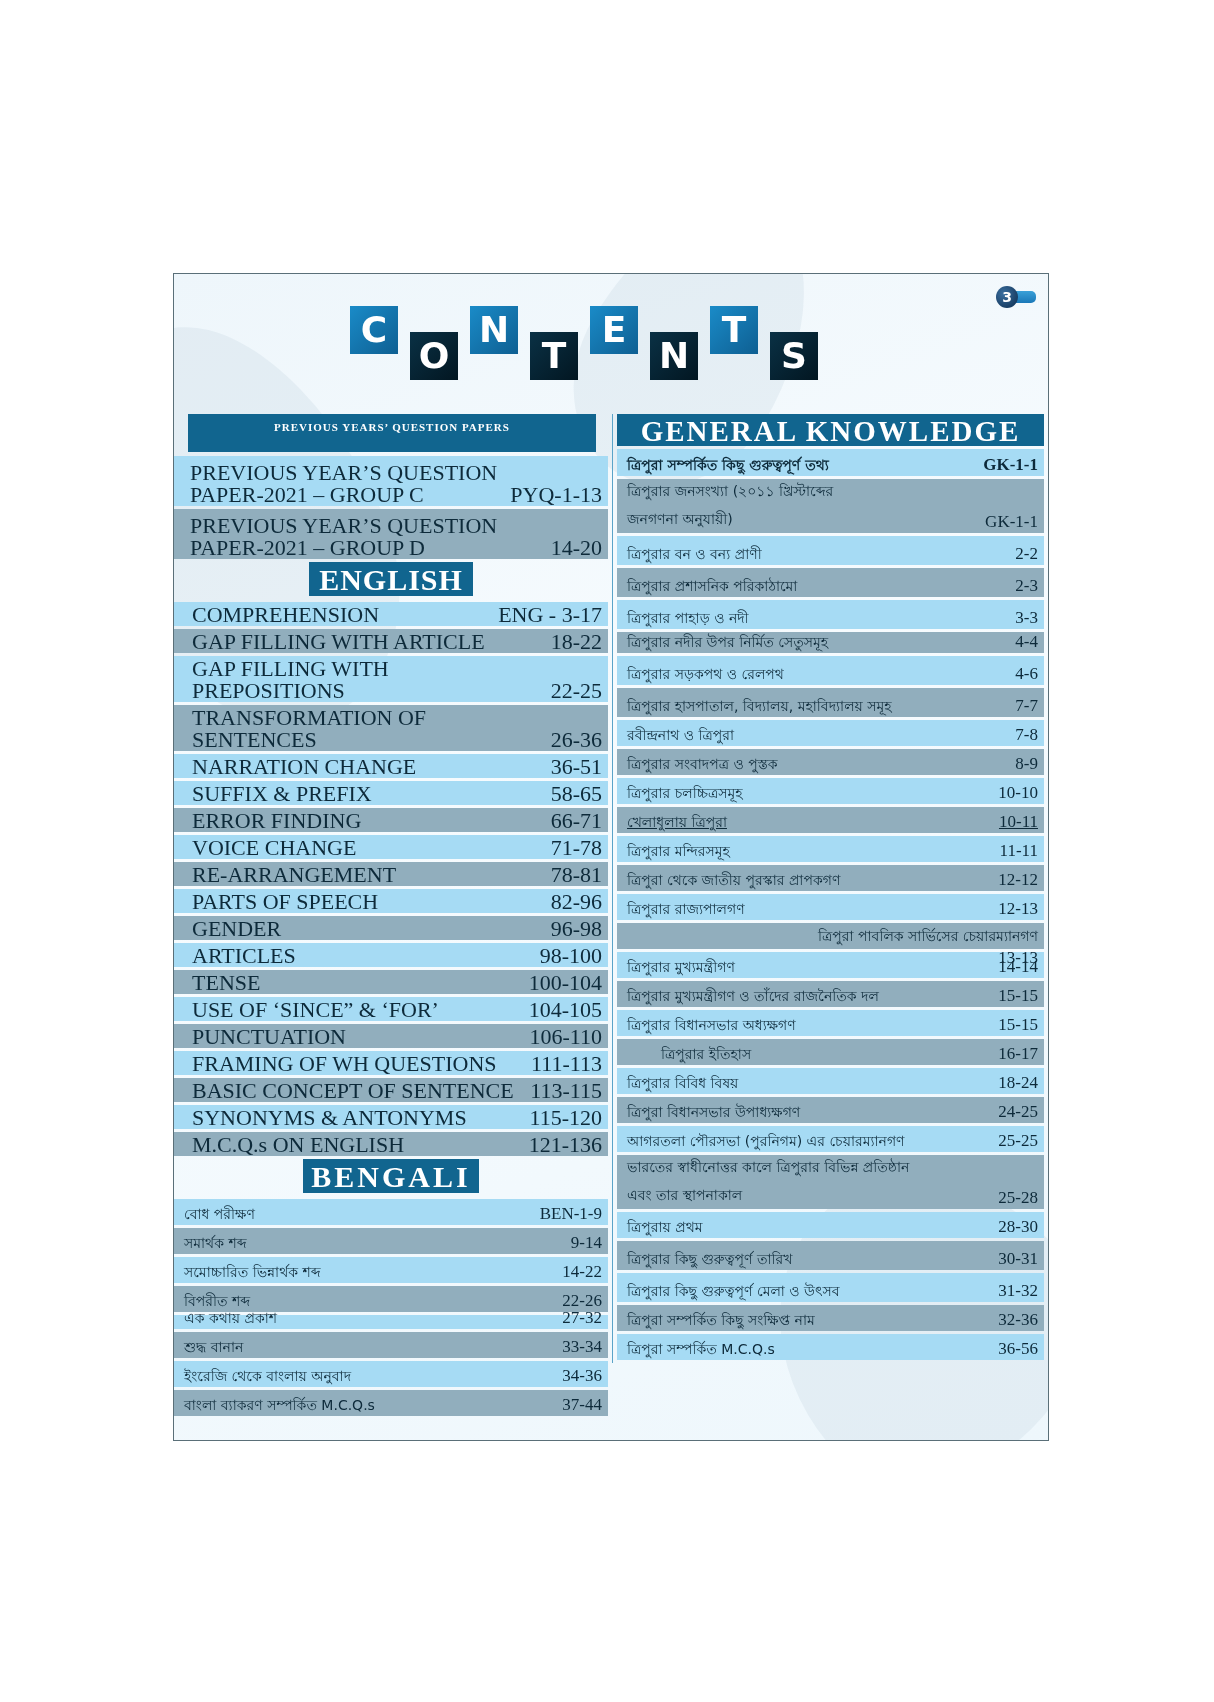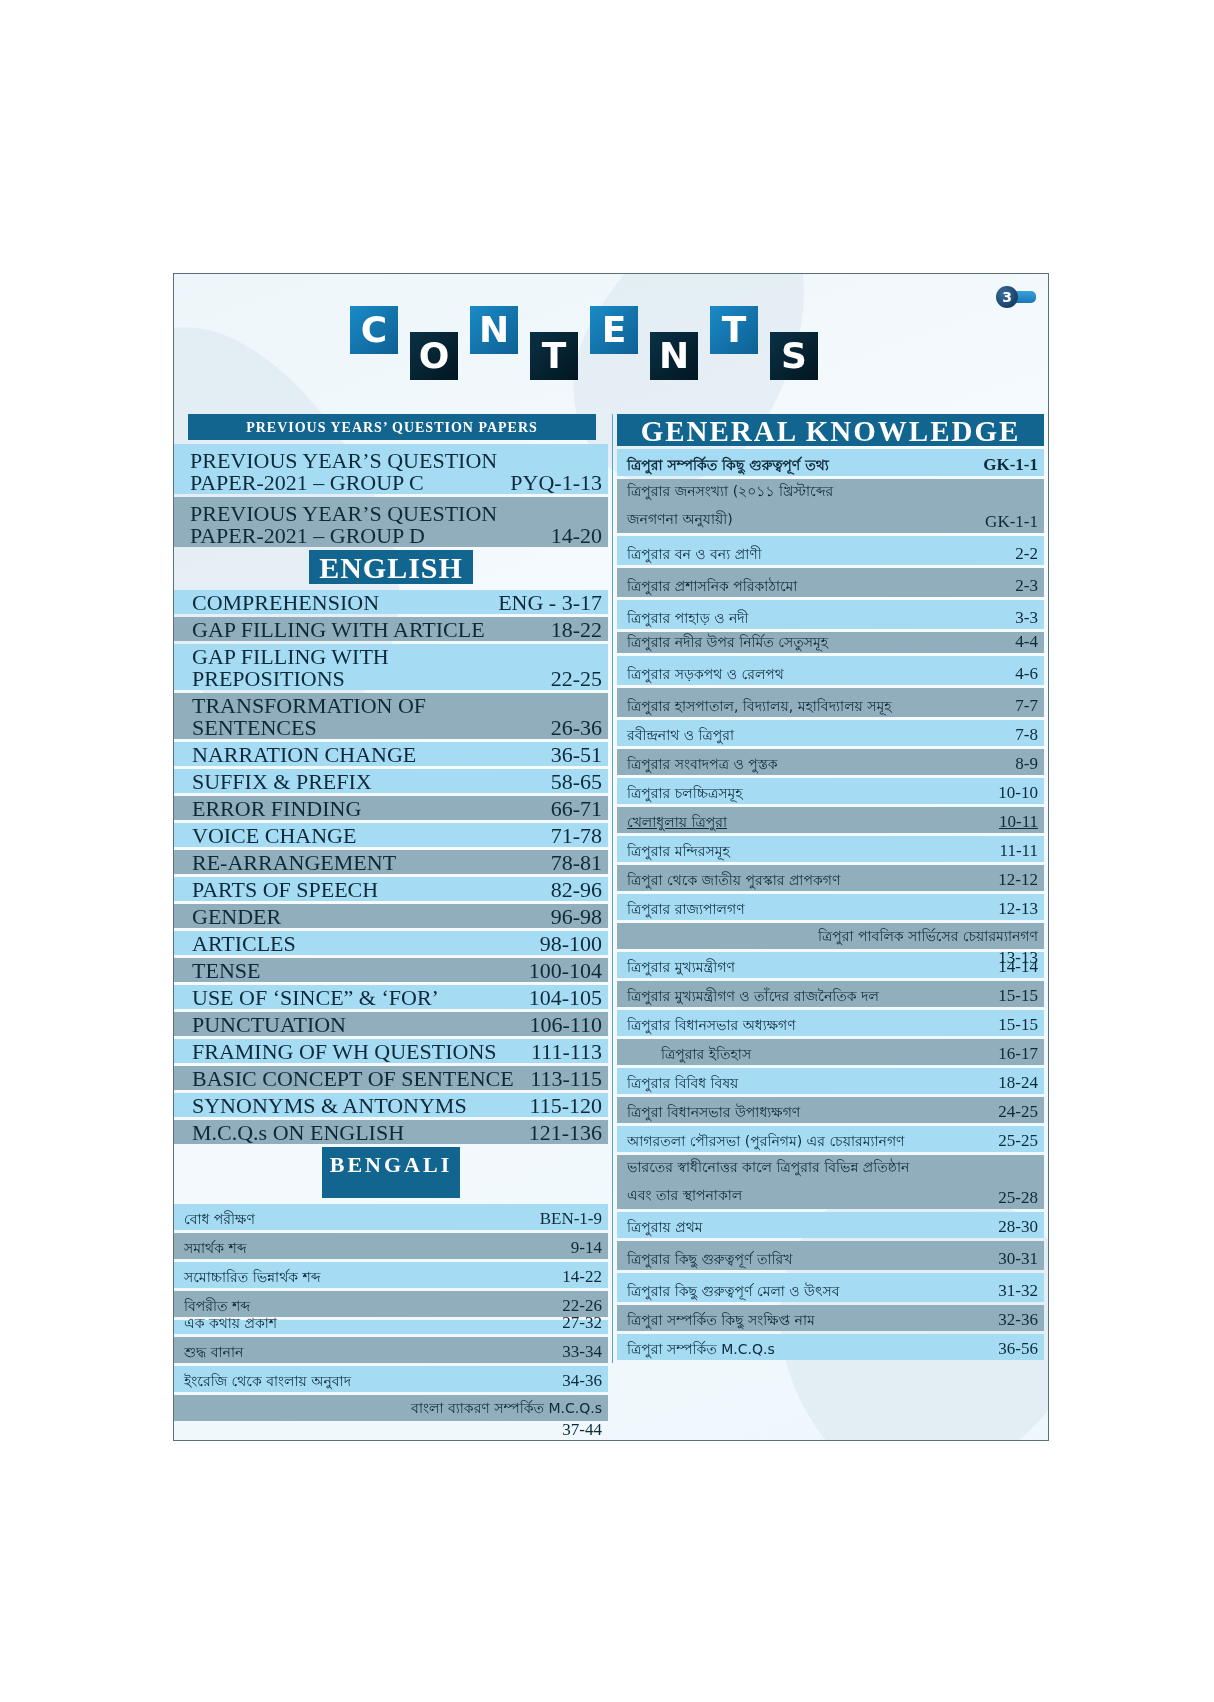--- a/index.html
+++ b/index.html
@@ -52,21 +52,21 @@
     <div class="tile down" style="left:60px;top:26px;">O</div>
     <div class="tile up" style="left:120px;top:0;">N</div>
     <div class="tile down" style="left:180px;top:26px;">T</div>
     <div class="tile up" style="left:240px;top:0;">E</div>
     <div class="tile down" style="left:300px;top:26px;">N</div>
     <div class="tile up" style="left:360px;top:0;">T</div>
     <div class="tile down" style="left:420px;top:26px;">S</div>
   </div>
 
   <div class="col left">
-    <div class="sec-head-bar" style="margin:0 12px 4px 14px;font-size:14px;height:26px;line-height:27px;">PREVIOUS YEARS’ QUESTION PAPERS</div>
+    <div class="sec-head-bar" style="margin:0 12px 4px 14px;font-size:11px;height:38px;line-height:27px;">PREVIOUS YEARS’ QUESTION PAPERS</div>
 
     <div class="row light tall" style="height:50px;padding-left:16px;">
       <span class="lbl">PREVIOUS YEAR’S QUESTION
 PAPER-2021 – GROUP  C</span>
       <span class="pg">PYQ-1-13</span>
     </div>
     <div class="row dark tall" style="height:50px;padding-left:16px;">
       <span class="lbl">PREVIOUS YEAR’S QUESTION
 PAPER-2021 – GROUP  D</span>
       <span class="pg">14-20</span>
@@ -149,21 +149,21 @@
           <span>SYNONYMS &amp; ANTONYMS</span>
           <span class="pg">115-120</span>
         </div>
       <div class="row dark">
           <span>M.C.Q.s ON ENGLISH</span>
           <span class="pg">121-136</span>
         </div>
     </div>
 
     <div style="text-align:center;margin:0 0 6px;">
-      <span class="sec-head-bar" style="display:inline-block;font-size:22px;padding:0 8px;letter-spacing:3px;height:51px;line-height:36px;">BENGALI</span>
+      <span class="sec-head-bar" style="display:inline-block;font-size:30px;padding:0 8px;letter-spacing:3px;height:34px;line-height:36px;">BENGALI</span>
     </div>
 
     <div>
       <div class="row bn light" style="height:26px;">
           <span>বোধ পরীক্ষণ</span>
           <span class="pg">BEN-1-9</span>
         </div>
       <div class="row bn dark" style="height:26px;">
           <span>সমার্থক শব্দ</span>
           <span class="pg">9-14</span>
@@ -181,21 +181,21 @@
           <span class="pg">27-32</span>
         </div>
       <div class="row bn dark" style="height:26px;">
           <span>শুদ্ধ বানান</span>
           <span class="pg">33-34</span>
         </div>
       <div class="row bn light" style="height:26px;">
           <span>ইংরেজি থেকে বাংলায় অনুবাদ</span>
           <span class="pg">34-36</span>
         </div>
-      <div class="row bn dark" style="height:26px;flex-direction:column;">
+      <div class="row bn dark" style="height:26px;">
           <span>বাংলা ব্যাকরণ সম্পর্কিত M.C.Q.s</span>
           <span class="pg">37-44</span>
         </div>
     </div>
   </div>
 
   <div class="col right">
     <div class="sec-head-bar" style="font-size:29px;height:32px;line-height:34px;margin-bottom:3px;letter-spacing:2px;">GENERAL KNOWLEDGE</div>
 
     <div>

